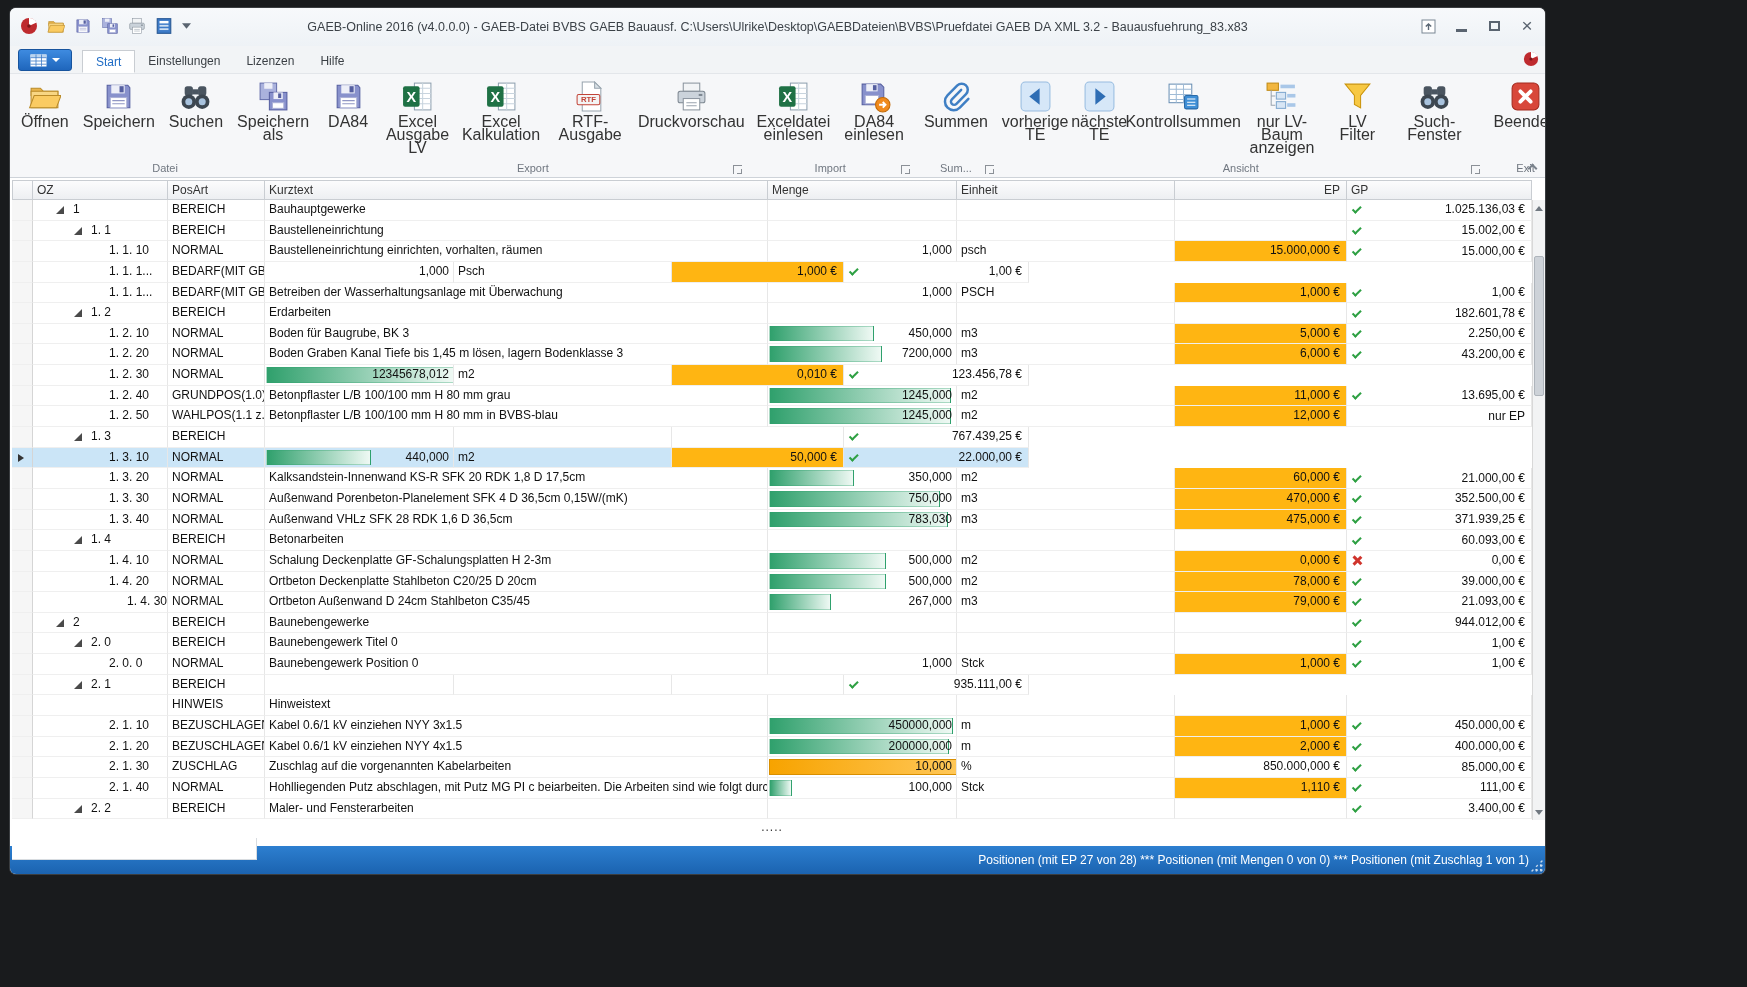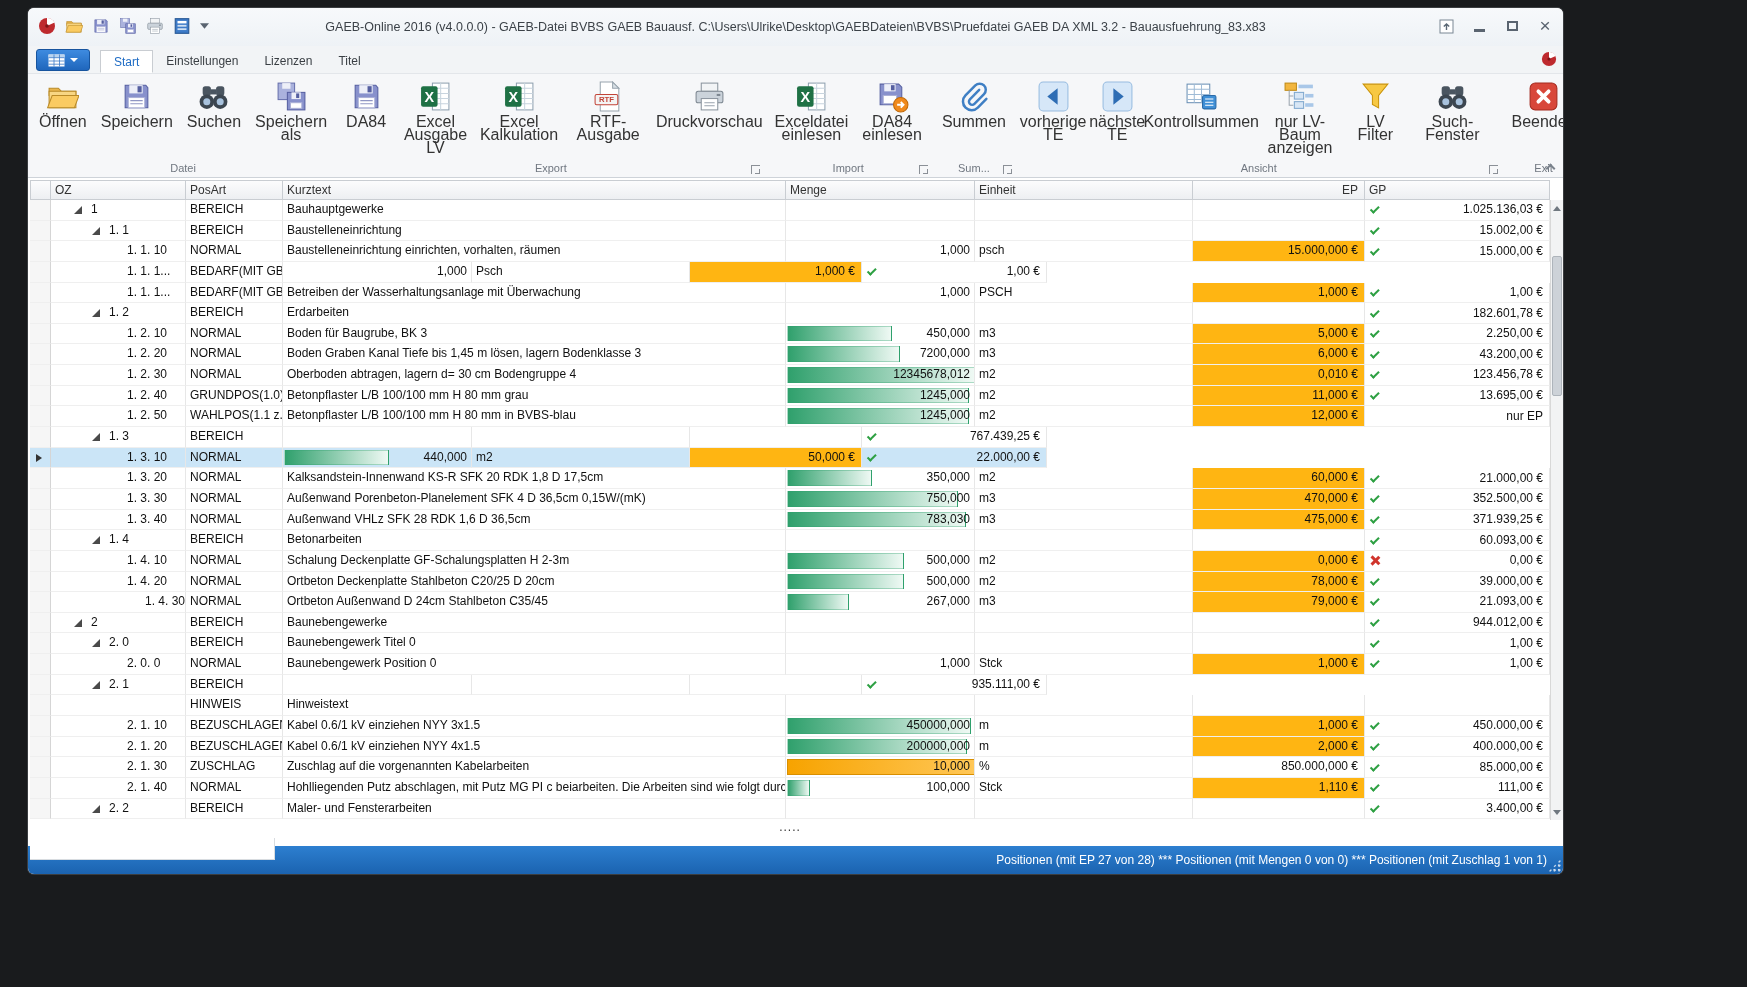--- a/index.html
+++ b/index.html
@@ -2,21 +2,21 @@
 <html style="--ep: #FFB512; --bar-green: #2FA06C; --bar-orange: #F7A300; --sel: #CBE5F7; --status: #1B6AC0; --check: #2EA043; --cross: #D0342C; --accent: #1F6CC5;"><head>
 <meta charset="utf-8">
 <style>
   *{margin:0;padding:0;box-sizing:border-box}
   html,body{width:1747px;height:987px;overflow:hidden}
   body{background:#191b1d;font-family:"Liberation Sans",sans-serif;position:relative}
   :root{
     --ep:#FFB512; --bar-green:#2FA06C; --bar-orange:#F7A300; --sel:#CBE5F7;
     --status:#1B6AC0; --check:#2EA043; --cross:#D0342C; --accent:#1F6CC5;
   }
-  #window{position:absolute;left:28px;top:8px;width:1535px;height:866px;background:#fff;
+  #window{position:absolute;left:10px;top:8px;width:1535px;height:866px;background:#fff;
     border-radius:6px;overflow:hidden;box-shadow:0 0 0 1px #3a3d40}
 
   
   .titlebar{position:absolute;top:0;left:0;right:0;height:38px;background:linear-gradient(#F7F9FB,#EEF2F6)}
   .qat{position:absolute;left:10px;top:9px;display:flex;gap:9px;align-items:center}
   .qat-btn{display:flex;align-items:center;justify-content:center}
   .title-text{position:absolute;left:0;right:0;top:0;height:38px;line-height:38px;text-align:center;
     font-size:12.5px;color:#3C4248;white-space:nowrap;overflow:hidden;pointer-events:none}
   .win-controls{position:absolute;right:8px;top:9px;display:flex;gap:13px;align-items:center}
   .wc{width:20px;height:18px;display:flex;align-items:center;justify-content:center}
@@ -229,21 +229,21 @@
             <rect x="0.5" y="0.5" width="16" height="3.2" fill="#BBD4EE"></rect>
             <path d="M0.5 3.7h16M0.5 7h16M0.5 10.2h16M6 0.5v12M11.5 0.5v12" stroke="#3D7BC8" stroke-width="0.8" fill="none"></path>
           </svg>
         </span>
       <span class="fb-caret"></span>
     </div>
     <div id="tabs" style="display:flex">
         <span class="tab active">Start</span>
         <span class="tab">Einstellungen</span>
         <span class="tab">Lizenzen</span>
-        <span class="tab">Titel</span>
+        <span class="tab">Hilfe</span>
       </div>
     <span class="tab-logo icn" id="tab-logo-slot">
         <svg viewBox="0 0 18 18">
           <circle cx="9" cy="9" r="8" fill="#BE2A2E"></circle>
           <path d="M9 9 16.5 5.6A8 8 0 0 0 9 1Z" fill="#FFFFFF"></path>
           <circle cx="9" cy="9" r="1.8" fill="#7E1518"></circle>
         </svg>
       </span>
   </div>
 
@@ -671,21 +671,20 @@
             </span>
             <span class="gp-val">43.200,00 €</span>
           </div>
         </div>
         <div class="row">
           <div class="cell c-ind"></div>
           <div class="cell c-oz">
             <span class="oz-text" style="padding-left: 76px;">1. 2. 30</span>
           </div>
           <div class="cell c-posart">NORMAL</div>
-          <div class="cell c-kurztext">Oberboden abtragen, lagern d= 30 cm Bodengruppe 4</div>
           <div class="cell c-menge">
             <div class="bar" style="width: 100%;"></div>
             <span class="num">12345678,012</span>
           </div>
           <div class="cell c-einheit">m2</div>
           <div class="cell c-ep orange">0,010 €</div>
           <div class="cell c-gp">
             <span class="gp-check">
               <span class="glyph-check"></span>
             </span>

